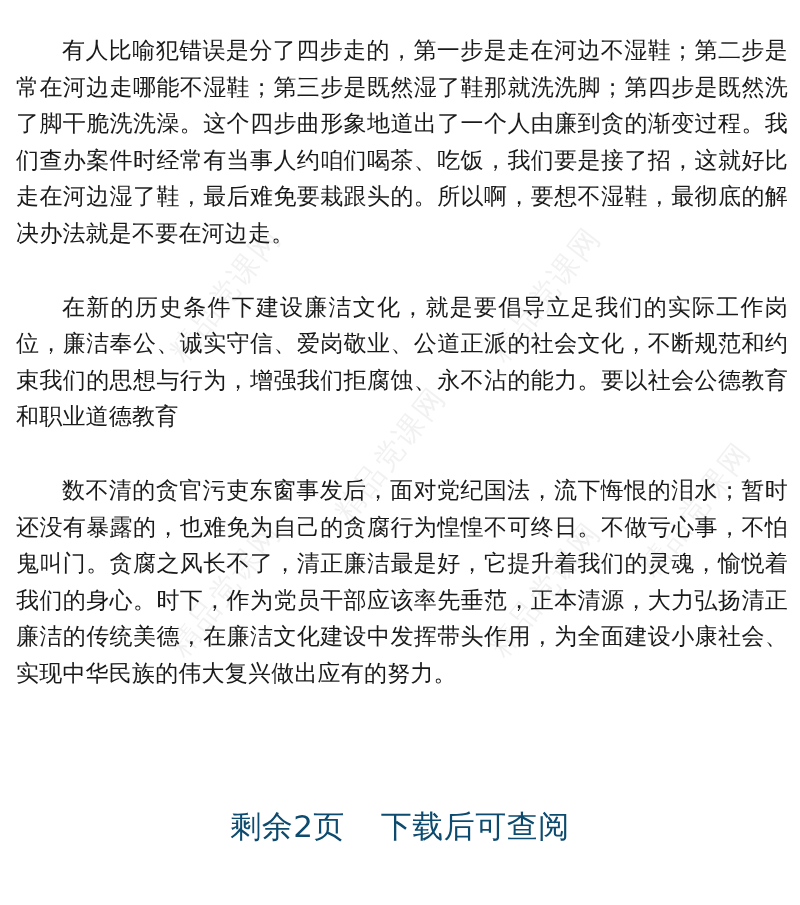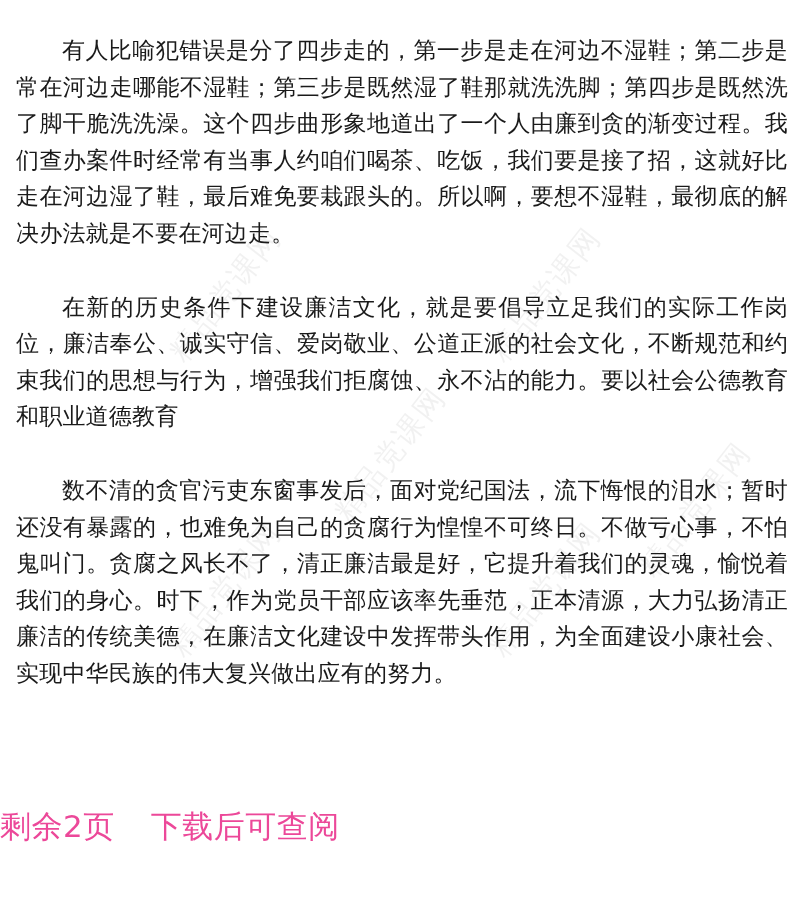--- a/index.html
+++ b/index.html
@@ -49,24 +49,24 @@
       transform-origin: left top;
       white-space: nowrap;
       pointer-events: none;
       letter-spacing: 2px;
     }
     .more-banner {
       position: absolute;
       left: 0;
       width: 800px;
       top: 806px;
-      text-align: left;
+      text-align: center;
       font-family: "DejaVu Sans", "Liberation Sans", sans-serif;
       font-size: 31px;
-      color: #ec4899;
+      color: #0c4a6e;
       letter-spacing: 0.5px;
     }
     .more-banner .gap {
       display: inline-block;
       width: 36px;
     }
   </style>
 </head>
 <body>
 

